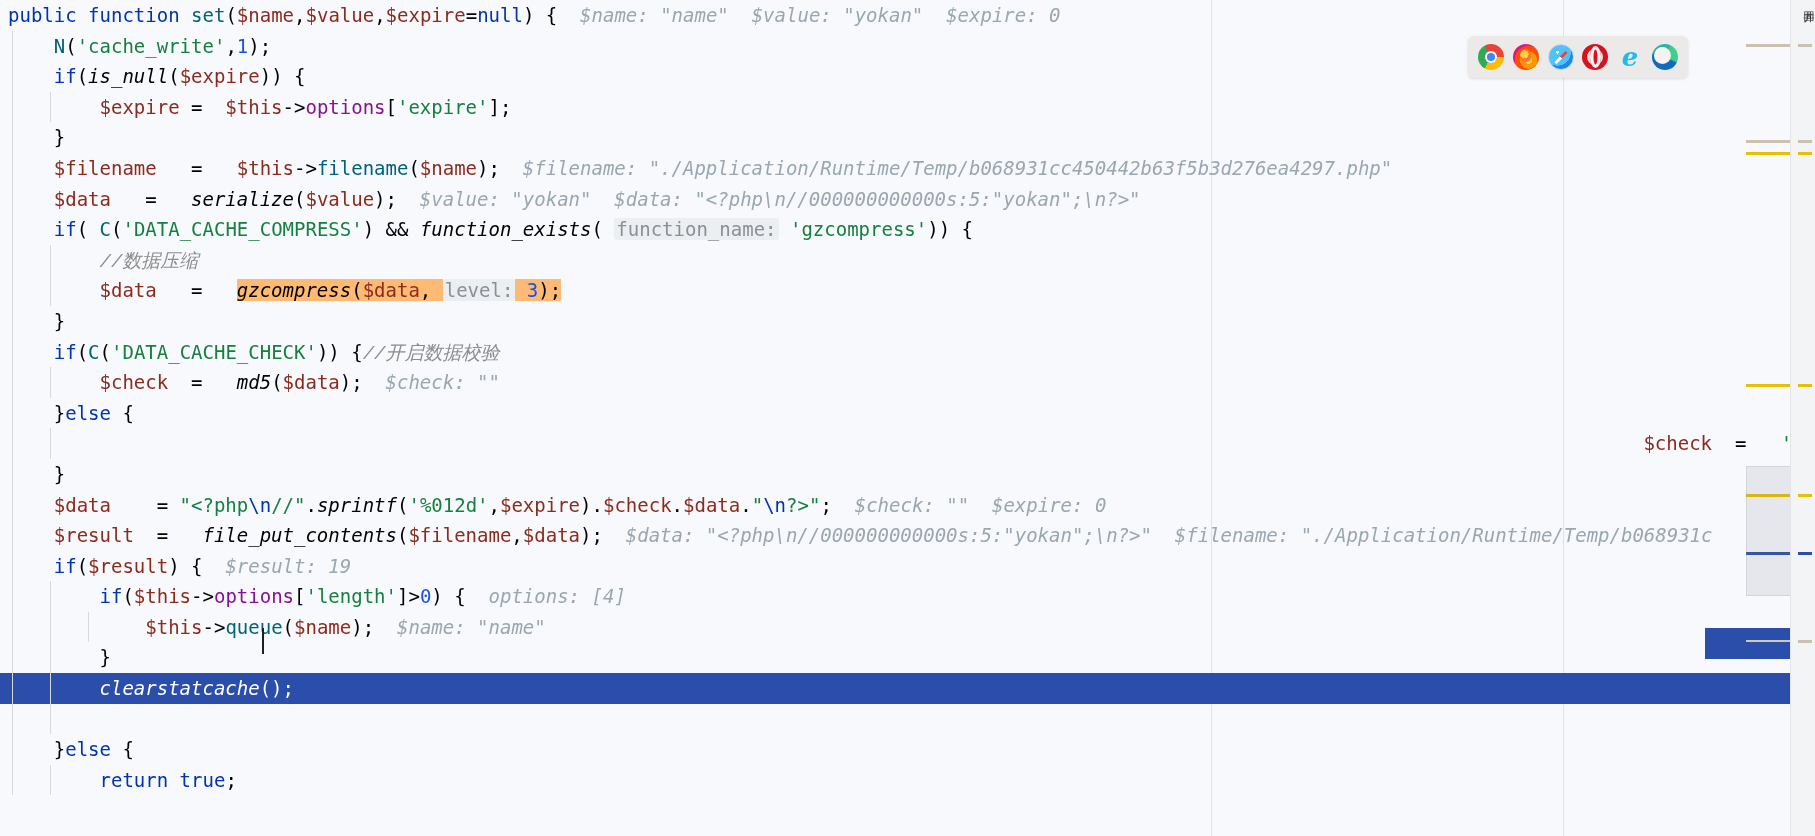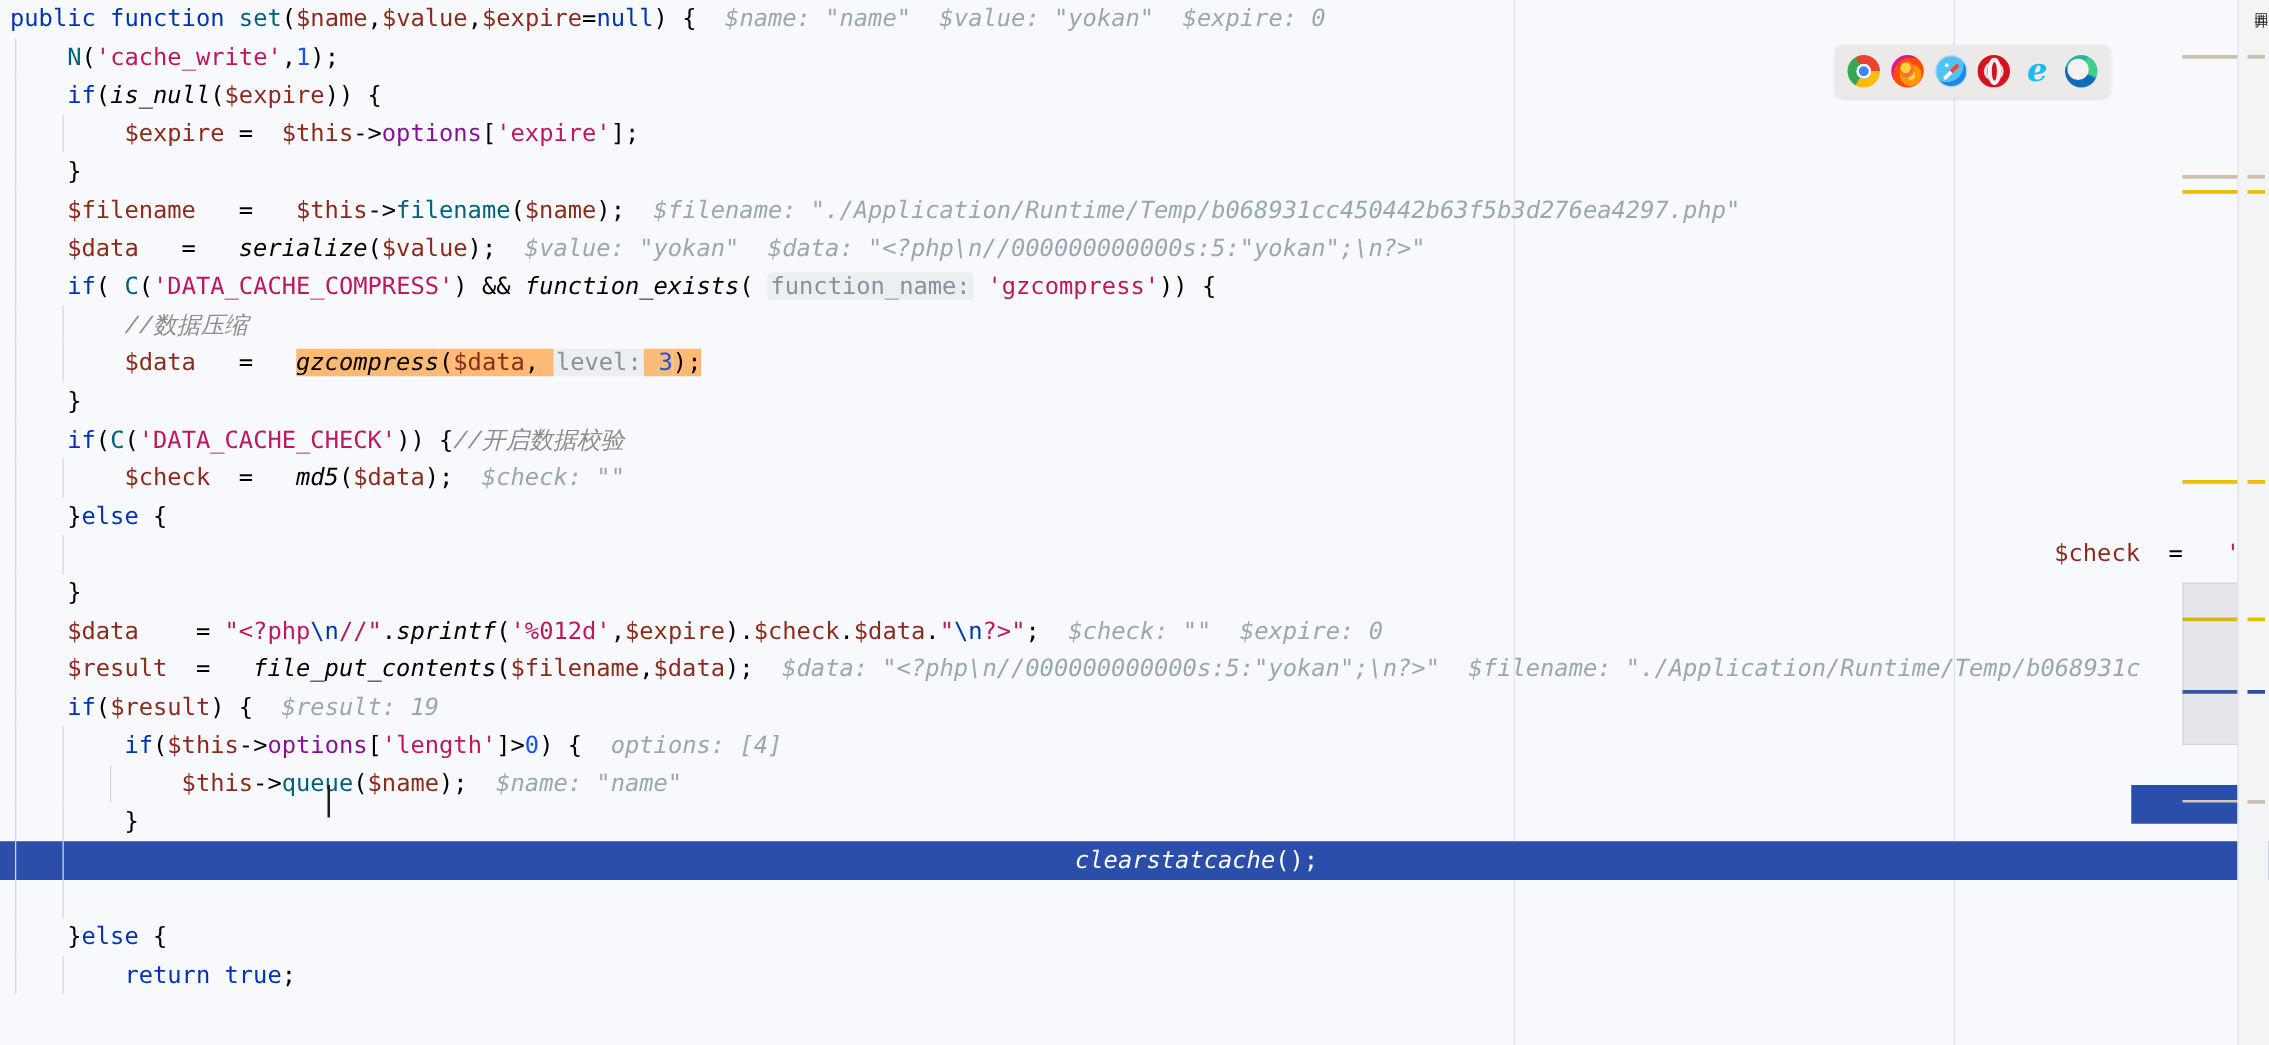--- a/index.html
+++ b/index.html
@@ -33,21 +33,21 @@
   
   .guide{
     position:absolute;top:0;height:30.6px;width:1px;background:#d4d8e0;
   }
 
   
   .kw{color:#0033b3;}
   .varc{color:#8c2b1c;}
   .fn{color:#00627a;}
   .fni{color:#000000;font-style:italic;}
-  .str{color:#be185d;}
+  .str{color:#15803d;}
   .num{color:#1750eb;}
   .punct{color:#000000;}
   .prop{color:#871094;}
   .cmt-cjk{color:#8c8c8c;font-style:italic;font-family:Liberation Mono, monospace;}
 
   
   .hint{
     color:#9aa7b0;font-style:italic;
   }
   
@@ -177,21 +177,21 @@
         <div class="line" style="top: 0px;"><div class="guide" style="left: 12px;"></div><div class="guide" style="left: 50px;"></div><span class="txt"><span class="punct">        </span><span class="varc">$check</span><span class="punct">  =   </span><span class="fni">md5</span><span class="punct">(</span><span class="varc">$data</span><span class="punct">);</span><span class="hint">  $check: ""</span></span></div>
         <div class="line" style="top: 0px;"><div class="guide" style="left: 12px;"></div><span class="txt"><span class="punct">    }</span><span class="kw">else</span><span class="punct"> {</span></span></div>
         <div class="line" style="top: 0px; text-align: right;"><div class="guide" style="left: 12px;"></div><div class="guide" style="left: 50px;"></div><span class="txt"><span class="punct">        </span><span class="varc">$check</span><span class="punct">  =   </span><span class="str">''</span><span class="punct">;</span></span></div>
         <div class="line" style="top: 0px;"><div class="guide" style="left: 12px;"></div><span class="txt"><span class="punct">    }</span></span></div>
         <div class="line" style="top: 0px;"><div class="guide" style="left: 12px;"></div><span class="txt"><span class="punct">    </span><span class="varc">$data</span><span class="punct">    = </span><span class="str">"&lt;?php</span><span class="kw">\n</span><span class="str">//"</span><span class="punct">.</span><span class="fni">sprintf</span><span class="punct">(</span><span class="str">'%012d'</span><span class="punct">,</span><span class="varc">$expire</span><span class="punct">).</span><span class="varc">$check</span><span class="punct">.</span><span class="varc">$data</span><span class="punct">.</span><span class="str">"</span><span class="kw">\n</span><span class="str">?&gt;"</span><span class="punct">;</span><span class="hint">  $check: ""  $expire: 0</span></span></div>
         <div class="line" style="top: 0px;"><div class="guide" style="left: 12px;"></div><span class="txt"><span class="punct">    </span><span class="varc">$result</span><span class="punct">  =   </span><span class="fni">file_put_contents</span><span class="punct">(</span><span class="varc">$filename</span><span class="punct">,</span><span class="varc">$data</span><span class="punct">);</span><span class="hint">  $data: "&lt;?php\n//000000000000s:5:"yokan";\n?&gt;"  $filename: "./Application/Runtime/Temp/b068931c</span></span></div>
         <div class="line" style="top: 0px;"><div class="guide" style="left: 12px;"></div><span class="txt"><span class="punct">    </span><span class="kw">if</span><span class="punct">(</span><span class="varc">$result</span><span class="punct">) {</span><span class="hint">  $result: 19</span></span></div>
         <div class="line" style="top: 0px;"><div class="guide" style="left: 12px;"></div><div class="guide" style="left: 50px;"></div><span class="txt"><span class="punct">        </span><span class="kw">if</span><span class="punct">(</span><span class="varc">$this</span><span class="punct">-&gt;</span><span class="prop">options</span><span class="punct">[</span><span class="str">'length'</span><span class="punct">]&gt;</span><span class="num">0</span><span class="punct">) {</span><span class="hint">  options: [4]</span></span></div>
         <div class="line" style="top: 0px;"><div class="guide" style="left: 12px;"></div><div class="guide" style="left: 50px;"></div><div class="guide" style="left: 88px;"></div><span class="txt"><span class="punct">            </span><span class="varc">$this</span><span class="punct">-&gt;</span><span class="fn">queue</span><span class="punct">(</span><span class="varc">$name</span><span class="punct">);</span><span class="hint">  $name: "name"</span></span></div>
         <div class="line" style="top: 0px;"><div class="guide" style="left: 12px;"></div><div class="guide" style="left: 50px;"></div><span class="txt"><span class="punct">        }</span></span></div>
-        <div class="line sel" style="top: 0px; text-align: center;"><div class="guide" style="left: 12px;"></div><div class="guide" style="left: 50px;"></div><span class="txt"><span class="punct">        </span><span class="fni">clearstatcache</span><span class="punct">();</span></span></div>
+        <div class="line sel" style="top: 0px;"><div class="guide" style="left: 12px;"></div><div class="guide" style="left: 50px;"></div><span class="txt"><span class="punct">        </span><span class="fni">clearstatcache</span><span class="punct">();</span></span></div>
         <div class="line" style="top: 0px;"><div class="guide" style="left: 12px;"></div><div class="guide" style="left: 50px;"></div></div>
         <div class="line" style="top: 0px;"><div class="guide" style="left: 12px;"></div><span class="txt"><span class="punct">    }</span><span class="kw">else</span><span class="punct"> {</span></span></div>
         <div class="line" style="top: 0px;"><div class="guide" style="left: 12px;"></div><div class="guide" style="left: 50px;"></div><span class="txt"><span class="punct">        </span><span class="kw">return</span><span class="punct"> </span><span class="kw">true</span><span class="punct">;</span></span></div>
       </div>
 
     <div class="caret" style="left:262px;top:628px;"></div>
   </div>
 
   <div class="browser-bar" id="browser-bar">
       <div class="bicon ic-chrome" title="Google Chrome"></div>

